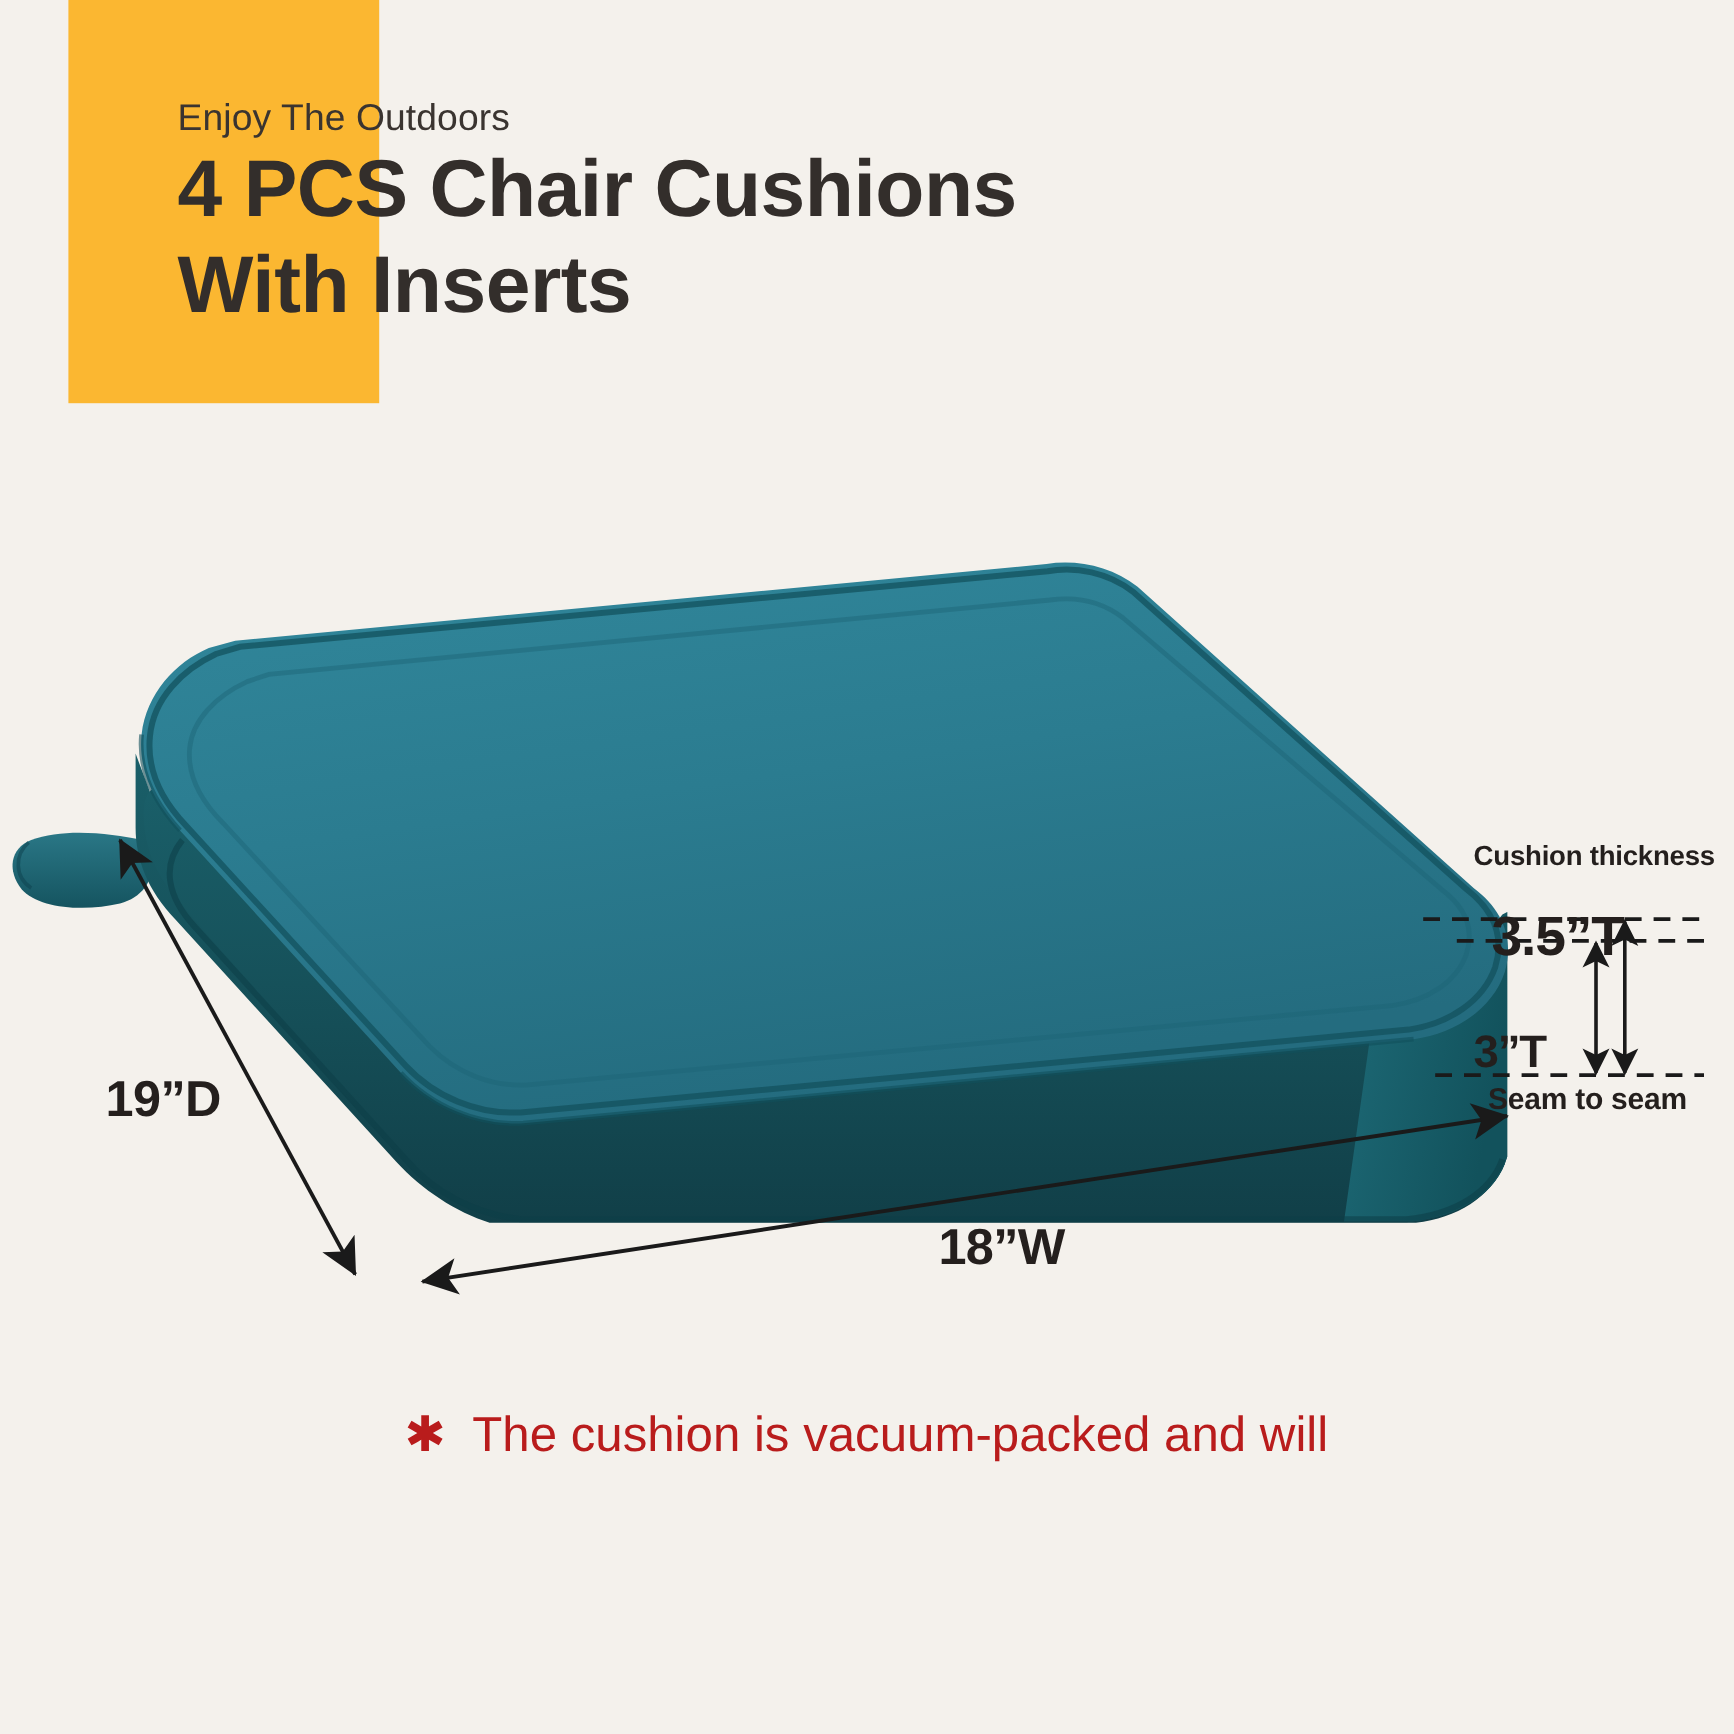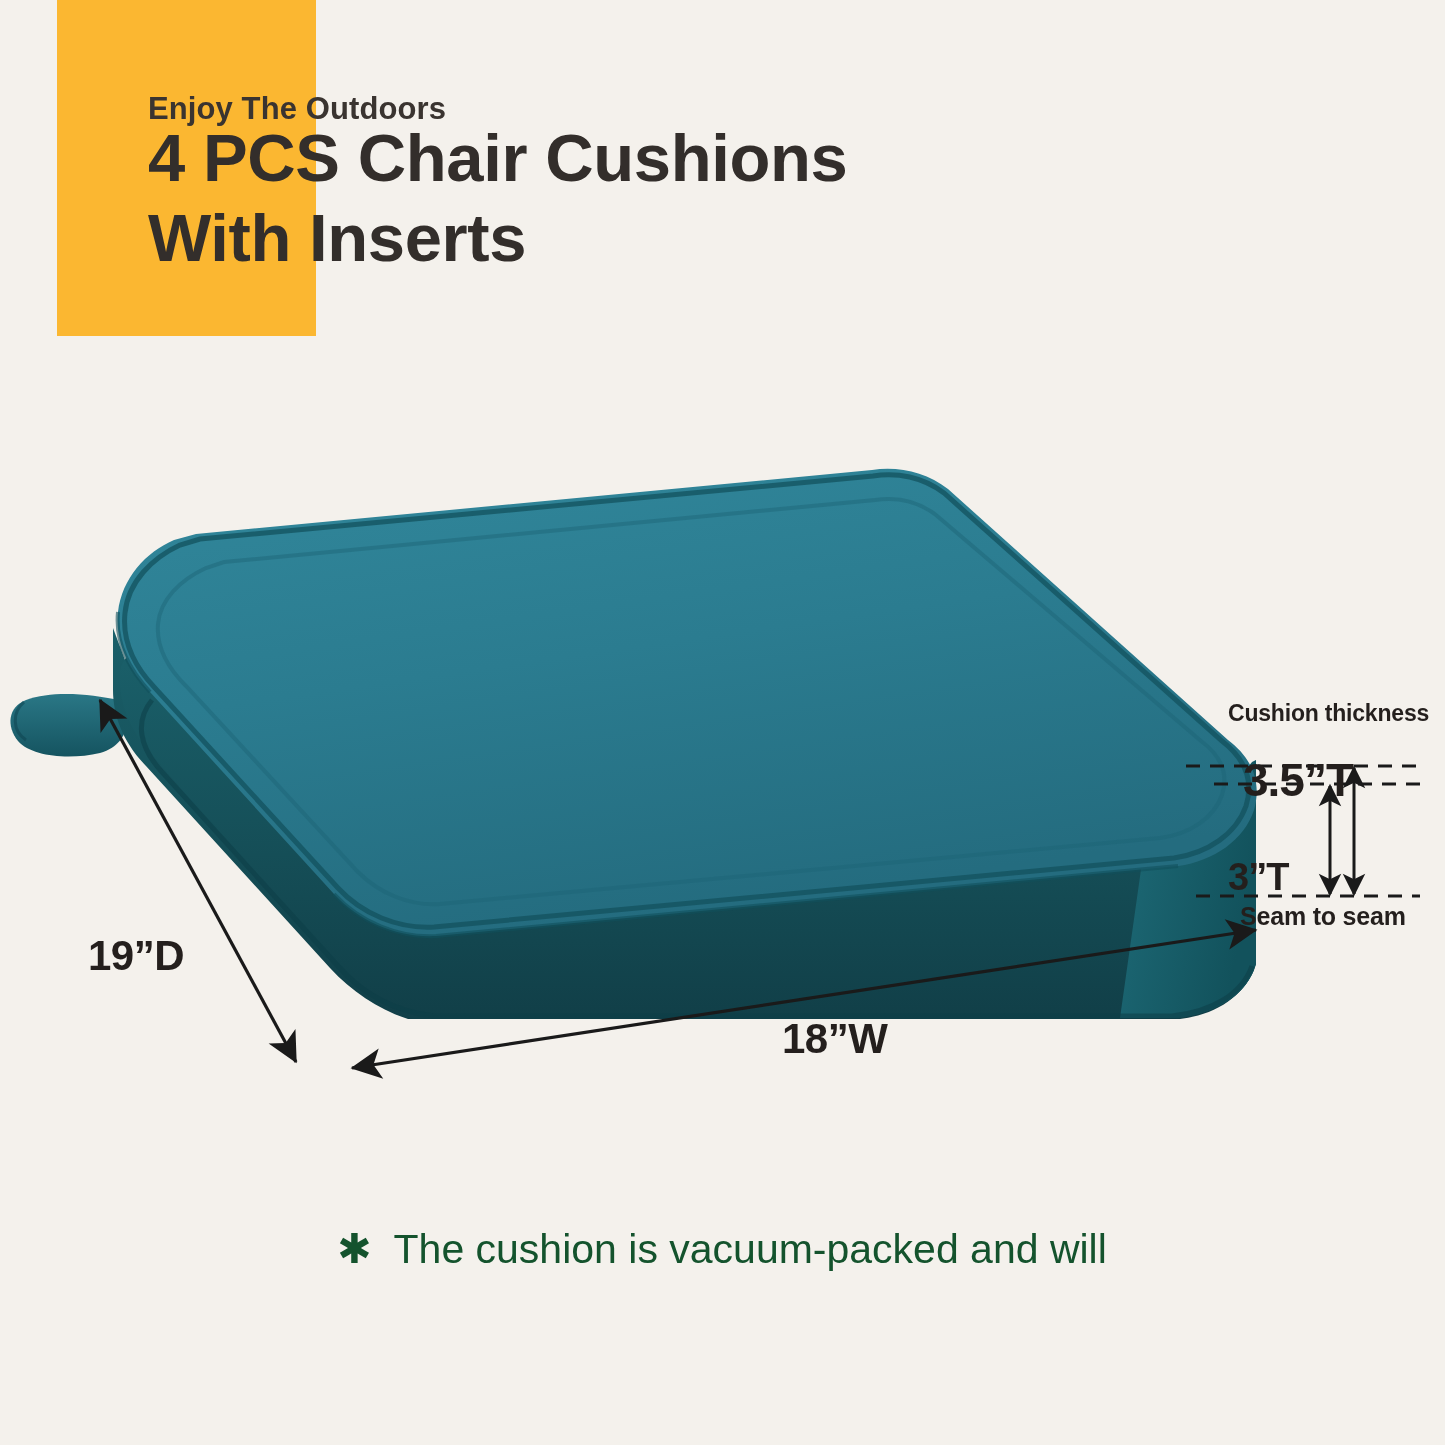--- a/index.html
+++ b/index.html
@@ -24,71 +24,70 @@
     top: 0px;
     width: 259px;
     height: 336px;
     background: #FBB731;
   }
   #eyebrow {
     position: absolute;
     left: 148px;
     top: 80px;
     font-size: 31px;
-    font-weight: 700;
+    font-weight: 400;
     letter-spacing: 0.1px;
     color: #3A3430;
     white-space: nowrap;
-    margin-top: 11px;
   }
   #headline {
     position: absolute;
     left: 148px;
     top: 118px;
     width: 900px;
     font-size: 67px;
     line-height: 80px;
     font-weight: 700;
     letter-spacing: -0.4px;
     color: #332E2B;
   }
   #headline .hl-line { display: block; white-space: nowrap; }
 
   
   #footnote {
     position: absolute;
     left: 222px;
-    top: 1218px;
+    top: 1164px;
     width: 1000px;
     text-align: center;
     font-size: 41px;
     line-height: 62px;
     font-weight: 400;
-    color: #14532d;
+    color: #b91c1c;
   }
   #footnote .fn-line { display: block; }
   #footnote .fn-star { margin-right: 22px; }
 
   
   #cushion-art {
     position: absolute;
     left: 0;
     top: 0;
     width: 1445px;
     height: 1445px;
   }
 
   
   .dim-label {
     position: absolute;
     color: #241F1D;
     font-weight: 700;
     white-space: nowrap;
   }
-  #label-depth  { left: 88px;  top: 892px; font-size: 42px; letter-spacing: -0.5px; margin-top: 40px; }
+  #label-depth  { left: 88px;  top: 892px; font-size: 42px; letter-spacing: -0.5px; }
   #label-width  { left: 782px; top: 1015px; font-size: 42px; letter-spacing: -0.5px; }
   #label-thick-title { left: 1228px; top: 700px; font-size: 23px; letter-spacing: -0.2px; }
   #label-thick-value { left: 1243px; top: 722px; font-size: 46px; letter-spacing: -1px; margin-top: 31px; }
   #label-seam-value  { left: 1228px; top: 856px; font-size: 38px; letter-spacing: -1px; }
   #label-seam-title  { left: 1240px; top: 902px; font-size: 25px; letter-spacing: -0.2px; }
 </style>
 </head>
 <body>
 
 <div id="stage">

